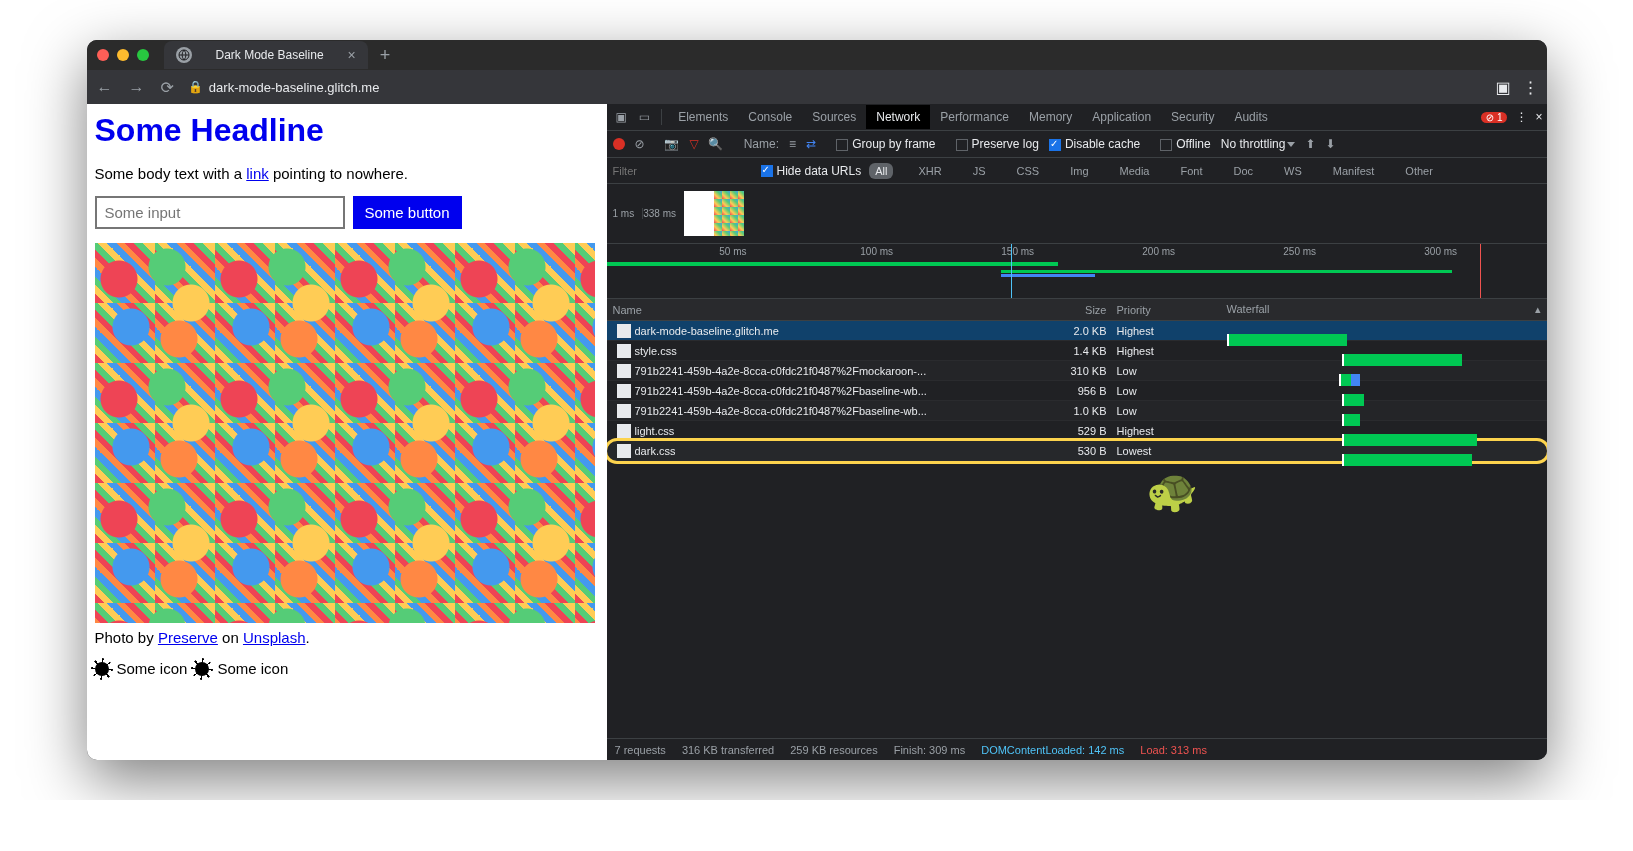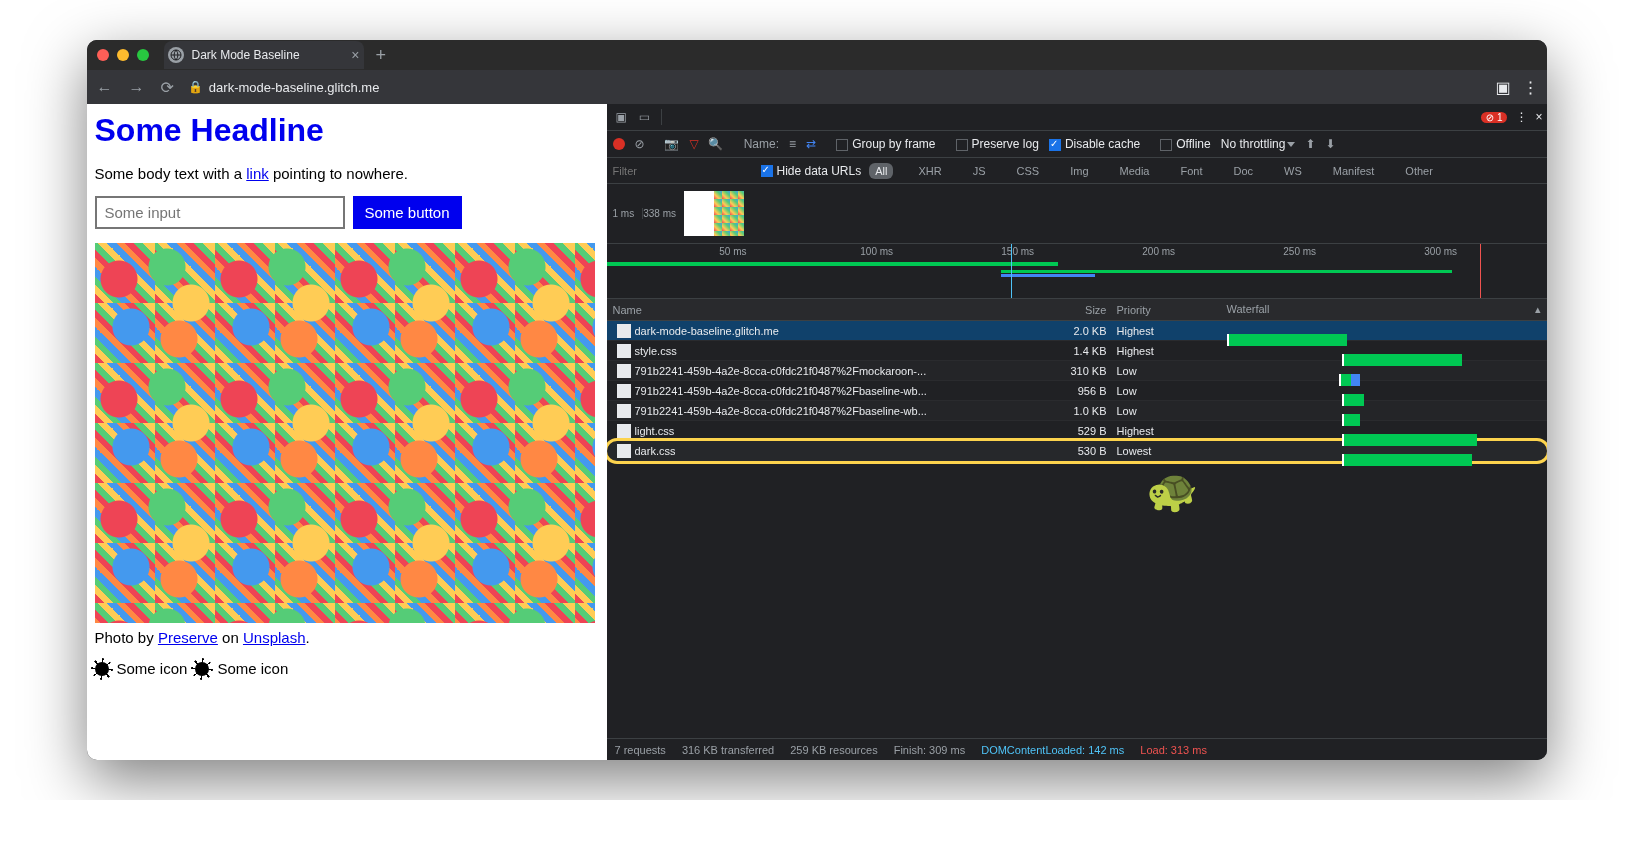--- a/index.html
+++ b/index.html
@@ -2,21 +2,21 @@
 <html><head>
 <meta charset="utf-8">
 <style>
 *{margin:0;padding:0;box-sizing:border-box;font-family:-apple-system,BlinkMacSystemFont,"Segoe UI",Helvetica,Arial,sans-serif}
 body{background:#fff}
 .window{width:1460px;height:720px;margin:40px auto;background:#202124;border-radius:10px;overflow:hidden;box-shadow:0 20px 60px rgba(0,0,0,.5);display:flex;flex-direction:column}
 .titlebar{height:30px;background:#2b2b2b;display:flex;align-items:center;padding:0 10px}
 .traffic{display:flex;gap:8px;margin-right:15px}
 .dot{width:12px;height:12px;border-radius:50%}
 .dot.r{background:#ff5f57}.dot.y{background:#febc2e}.dot.g{background:#28c840}
-.tab{background:#35363a;border-radius:8px 8px 0 0;padding:6px 4px;display:flex;align-items:center;gap:8px;color:#e8eaed;font-size:12px;min-width:200px}
+.tab{background:#35363a;border-radius:8px 8px 0 0;padding:6px 12px;display:flex;align-items:center;gap:24px;color:#e8eaed;font-size:12px;min-width:200px}
 .tab .favicon{width:16px;height:16px;border-radius:50%;background:#9aa0a6;display:flex;align-items:center;justify-content:center}
 .tab .x{margin-left:auto;color:#9aa0a6;font-size:14px}
 .newtab{color:#9aa0a6;padding:0 12px;font-size:18px}
 .urlbar{height:34px;background:#35363a;display:flex;align-items:center;padding:0 8px;gap:12px}
 .urlbar .nav{color:#9aa0a6;font-size:16px;padding:2px}
 .urlbar .addr{flex:1;display:flex;align-items:center;gap:6px;color:#e8eaed;font-size:13px}
 .lock{color:#9aa0a6;font-size:12px}
 .urlbar .right{display:flex;gap:12px;color:#e8eaed;align-items:center}
 .main{flex:1;display:flex;overflow:hidden}
 .page{width:520px;background:#fff;padding:8px;overflow:auto;color:#000}
@@ -132,20 +132,31 @@
         <span class="sun"></span>
         <span>Some icon</span>
       </div>
     </div>
 
     <div class="devtools">
       <div class="dt-tabs">
         <span class="icobtn">▣</span>
         <span class="icobtn">▭</span>
         <span class="sep"></span>
+        <div id="dt-tablist" style="display: flex;">
+            <span class="t">Elements</span>
+            <span class="t">Console</span>
+            <span class="t">Sources</span>
+            <span class="t active">Network</span>
+            <span class="t">Performance</span>
+            <span class="t">Memory</span>
+            <span class="t">Application</span>
+            <span class="t">Security</span>
+            <span class="t">Audits</span>
+          </div>
         <div class="right">
           <span class="err">⊘ <span>1</span></span>
           <span>⋮</span>
           <span>×</span>
         </div>
       </div>
 
       <div class="toolbar">
         <span class="rec"></span>
         <span class="ico">⊘</span>

